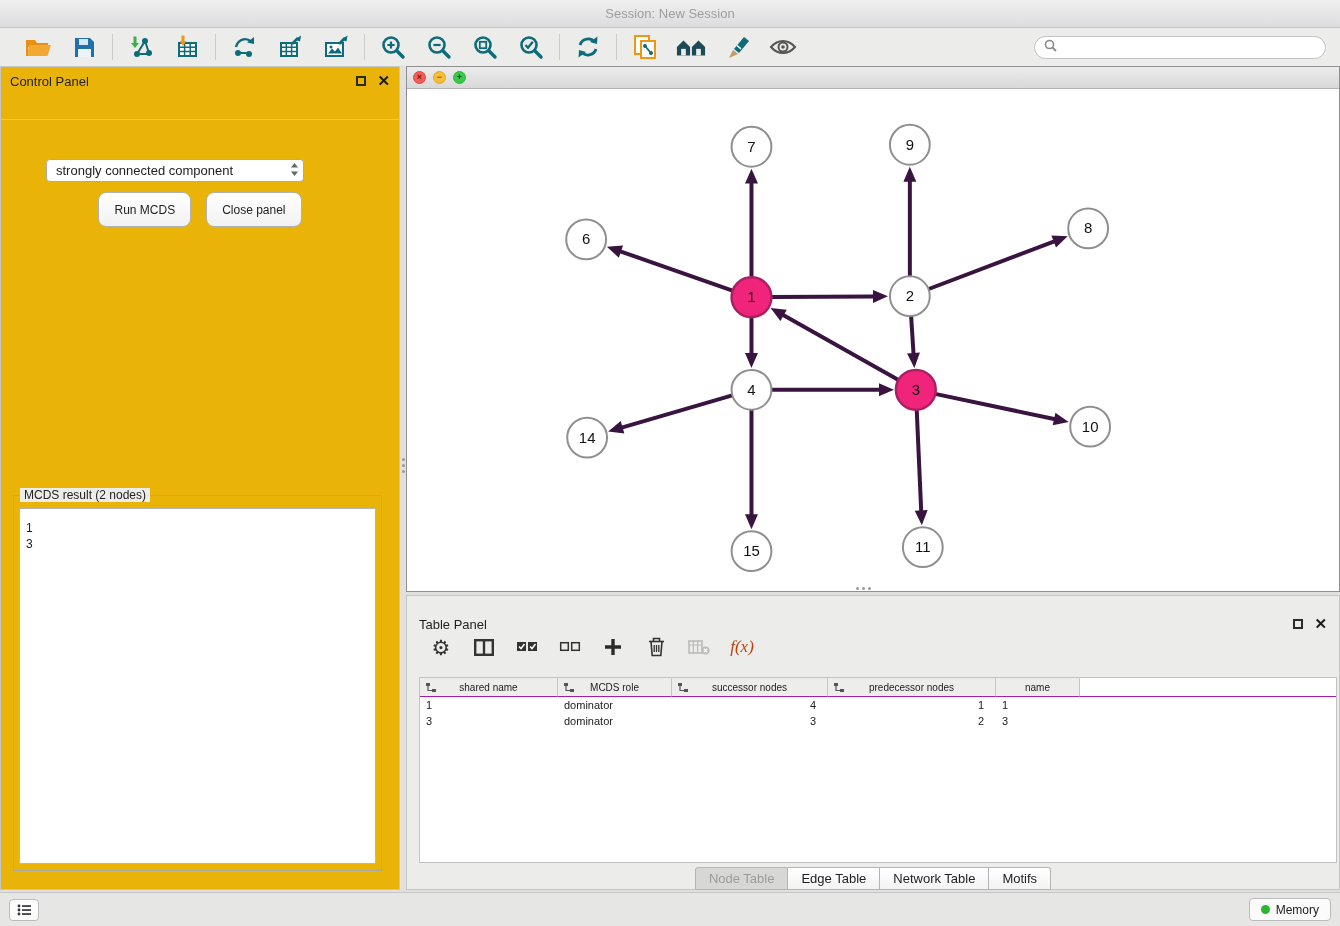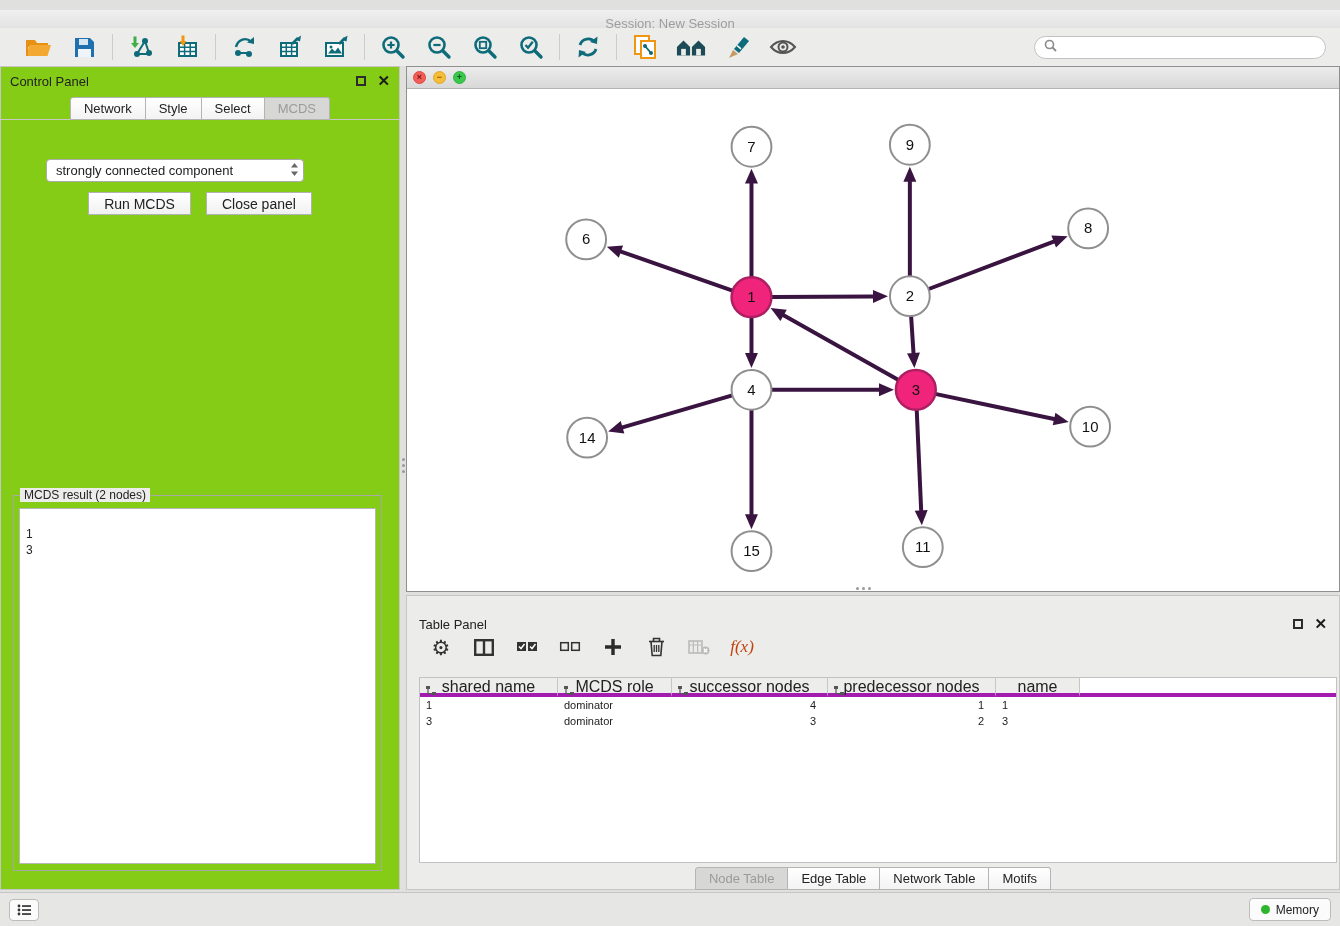--- a/index.html
+++ b/index.html
@@ -1,59 +1,59 @@
 <!DOCTYPE html>
 <html><head>
 <meta charset="utf-8">
 <style>
   * { margin:0; padding:0; box-sizing:border-box; }
   html,body { width:1340px; height:926px; }
   body { font-family:"Liberation Sans", sans-serif; background:#e0e0de; position:relative; overflow:hidden; font-size:13px; color:#222; }
 
   
-  .titlebar { position:absolute; left:0; top:10px; width:1340px; height:28px;
+  .titlebar { position:absolute; left:0; top:0; width:1340px; height:28px;
     background:linear-gradient(#f0f0f0,#dcdcdc); border-bottom:1px solid #c3c3c3;
     display:flex; align-items:center; justify-content:center; }
   .titlebar .title { font-size:13px; color:#9d9d9d; }
 
   
   .toolbar { position:absolute; left:0; top:28px; width:1340px; height:38px;
     background:#ececea; display:flex; align-items:center; padding:0 10px; }
   .tbgroup { display:flex; align-items:center; gap:16px; padding:0 13px; }
   .tbsep { width:1px; height:26px; background:#cccccb; }
   .tbicon { width:30px; height:30px; display:flex; align-items:center; justify-content:center; cursor:pointer; }
   .searchbox { margin-left:auto; margin-right:4px; width:292px; height:23px; border:1px solid #c2c2c2;
     border-radius:12px; background:#fff; display:flex; align-items:center; padding:0 9px; gap:6px; }
   .searchbox input { border:none; outline:none; flex:1; font-size:13px; background:transparent; font-family:"Liberation Sans", sans-serif; }
 
   
   .control-panel { position:absolute; left:0; top:66px; width:400px; height:824px;
-    background:#84cc16; border:1px solid #c6c6c4; }
+    background:#eab308; border:1px solid #c6c6c4; }
   .cp-header { position:absolute; left:0; top:0; right:0; height:28px; display:flex; align-items:center; padding:0 9px; }
   .panel-controls { margin-left:auto; display:flex; gap:11px; align-items:center; }
   .float-btn { width:10px; height:10px; border:2px solid #2b2b2b; cursor:pointer; }
   .close-btn { font-size:15px; font-weight:bold; color:#1c1c1c; cursor:pointer; line-height:10px; }
   .cp-tabs { position:absolute; left:0; top:30px; right:0; height:23px; display:flex; justify-content:center; }
   .seg { font-size:13px; height:23px; display:flex; align-items:center; padding:0 13px;
     background:linear-gradient(#ffffff,#f3f3f3); border:1px solid #b4b4b4; border-left:none; cursor:pointer; }
   .seg:first-child { border-left:1px solid #b4b4b4; border-radius:3px 0 0 0; }
   .seg:last-child { border-radius:0 3px 0 0; }
   .seg.active { background:#d7d7d5; color:#9b9b9b; }
   .cp-tabline { position:absolute; left:0; right:0; top:52px; border-bottom:1px solid #c8c8c8; }
   .opt-label { position:absolute; left:0; right:0; top:71px; text-align:center; }
   .dropdown { position:absolute; left:45px; top:92px; width:258px; height:23px; background:#fff;
     border:1px solid #ababab; border-radius:4px; display:flex; align-items:center; padding:0 4px 0 9px; cursor:pointer; }
   .dropdown .dd-label { flex:1; }
   .btn-row { position:absolute; left:0; right:0; top:125px; display:flex; justify-content:center; gap:15px; }
-  .pushbtn { height:23px; padding:0 15px; background:linear-gradient(#ffffff,#f1f1f1);
-    border:1px solid #b2b2b2; border-radius:0; font-size:14px; display:flex; align-items:center; cursor:pointer; }
+  .pushbtn { height:35px; padding:0 15px; background:linear-gradient(#ffffff,#f1f1f1);
+    border:1px solid #b2b2b2; border-radius:8px; font-size:12px; display:flex; align-items:center; cursor:pointer; }
   .result-group { position:absolute; left:12px; right:17px; top:428px; bottom:18px; border:1px solid #a8a8a8; }
   .result-legend { position:absolute; top:-8px; left:6px; background:#ececea; padding:0 4px; font-size:12px; }
   .result-text { position:absolute; left:5px; right:5px; top:12px; bottom:6px; background:#fff;
-    border:1px solid #b6b6b6; font-size:12px; line-height:16px; padding:17px 6px; overflow:auto; white-space:pre; }
+    border:1px solid #b6b6b6; font-size:12px; line-height:16px; padding:11px 6px; overflow:auto; white-space:pre; }
 
   
   .network-window { position:absolute; left:406px; top:66px; width:934px; height:526px;
     border:1px solid #8f8f8f; background:#fff; }
   .nw-titlebar { position:absolute; left:0; top:0; right:0; height:22px;
     background:linear-gradient(#ececec,#d8d8d8); border-bottom:1px solid #b3b3b3;
     display:flex; align-items:center; padding:0 6px; }
   .traffic { display:flex; gap:7px; z-index:2; }
   .light { width:13px; height:13px; border-radius:50%; display:flex; align-items:center; justify-content:center;
     font-size:9px; font-weight:bold; cursor:pointer; line-height:1; }
@@ -73,22 +73,22 @@
   
   .table-panel { position:absolute; left:406px; top:595px; width:934px; height:295px;
     background:#ececea; border:1px solid #c6c6c4; }
   .tp-header { position:absolute; left:0; top:16px; right:0; height:24px; display:flex; align-items:center; padding:0 12px; }
   .tp-toolbar { position:absolute; left:0; top:30px; right:0; height:42px; display:flex; align-items:center; gap:19px; padding:0 0 0 22px; }
   .tpicon { display:flex; align-items:center; justify-content:center; min-width:24px; height:26px; cursor:pointer; }
   .gear { font-size:21px; color:#333; line-height:1; }
   .fx { font-family:"Liberation Serif", serif; font-style:italic; font-size:17px; color:#c2410c; }
   .ntable { position:absolute; left:12px; right:2px; top:81px; height:186px; background:#fff; border:1px solid #c2c2c2; overflow:hidden; }
   .thead { display:flex; height:19px; }
-  .th { position:relative; background:#ededeb; border-right:1px solid #c6c6c6; border-bottom:4px solid #a21caf;
-    font-size:16px; display:flex; align-items:flex-start; justify-content:center; cursor:pointer; }
+  .th { position:relative; background:#ededeb; border-right:1px solid #c6c6c6; border-bottom:1px solid #a21caf;
+    font-size:10px; display:flex; align-items:center; justify-content:center; cursor:pointer; }
   .th .sort-ico { position:absolute; left:5px; top:4px; }
   .th.filler { background:#fff; border-right:none; cursor:default; }
   .trow { display:flex; height:16px; font-size:11px; }
   .td { display:flex; align-items:center; padding:0 6px; }
   .td.num { justify-content:flex-end; padding-right:12px; }
   .tp-tabs { position:absolute; left:0; right:0; top:271px; height:21px; display:flex; justify-content:center; }
 
   
   .statusbar { position:absolute; left:0; top:892px; width:1340px; height:34px; background:#e6e6e4;
     border-top:1px solid #c6c6c6; display:flex; align-items:center; padding:0 9px; }
@@ -261,26 +261,20 @@
 
 <div class="control-panel">
   <div class="cp-header">
     <span>Control Panel</span>
     <span class="panel-controls">
       <span class="float-btn"></span>
       <span class="close-btn">✕</span>
     </span>
   </div>
   <div class="cp-tabline"></div>
-  <div class="cp-tabs">
-    <span class="seg">Network</span>
-    <span class="seg">Style</span>
-    <span class="seg">Select</span>
-    <span class="seg active">MCDS</span>
-  </div>
   <div class="dropdown">
     <span class="dd-label">strongly connected component</span>
     <span>
       <svg width="9" height="15" viewBox="0 0 9 15">
           <path d="M4.5 1 L8 5.4 H1 z" fill="#666"></path>
           <path d="M4.5 14 L1 9.6 h7 z" fill="#666"></path>
         </svg>
     </span>
   </div>
   <div class="btn-row">

